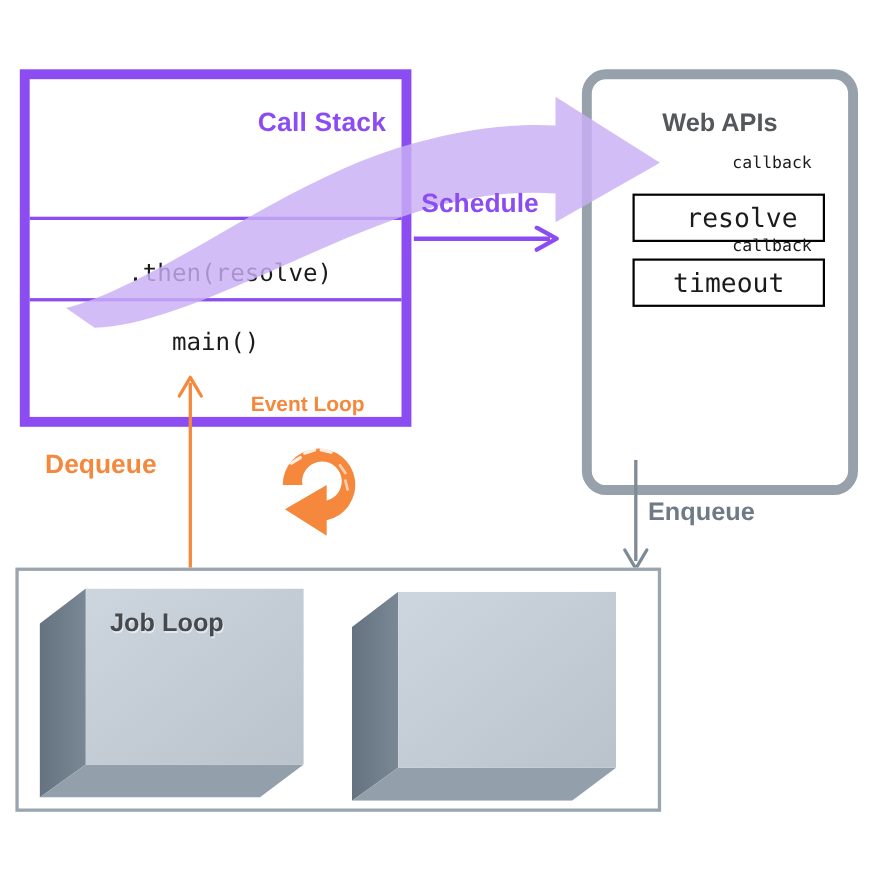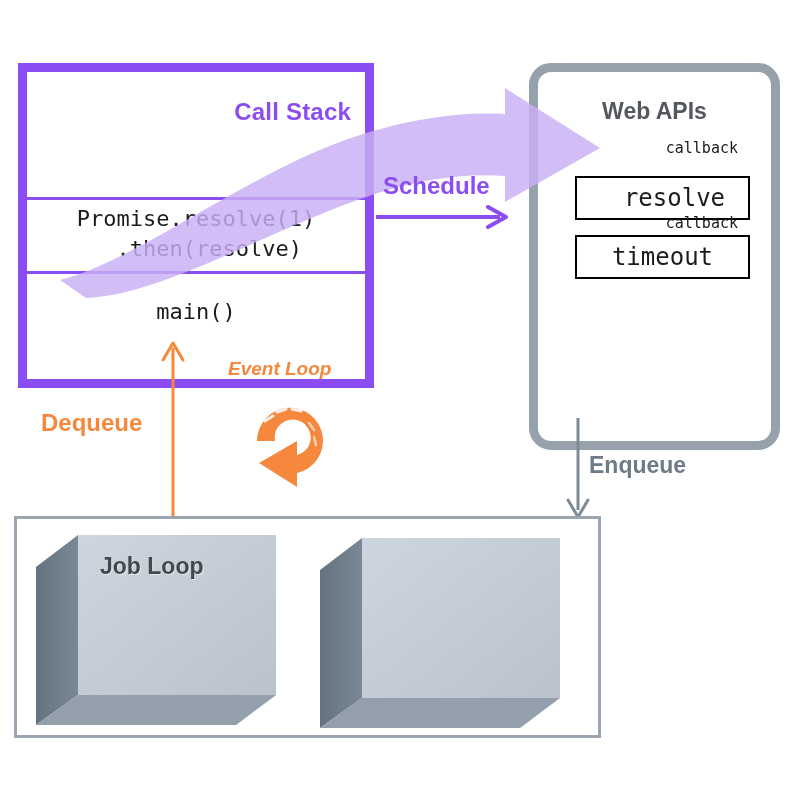--- a/index.html
+++ b/index.html
@@ -142,21 +142,20 @@
   }
   #dequeue-arrow { left: 158px; top: 340px; }
 
   
   #event-loop-label {
     left: 228px;
     top: 358px;
     font-size: 19px;
     font-weight: bold;
     color: #F5883C;
-    font-style: italic;
   }
   #event-loop-arrow { left: 235px; top: 385px; }
 
   
   #queue-container {
     left: 14px;
     top: 516px;
     width: 587px;
     height: 222px;
     border: 3px solid #9AA5AF;
@@ -179,21 +178,21 @@
 </style>
 </head>
 <body>
 
 <div id="canvas">
 
   <div class="abs" id="call-stack">
     <div id="call-stack-title">Call Stack</div>
     <div class="stack-divider" id="divider-1"></div>
     <div class="stack-divider" id="divider-2"></div>
-    <div class="stack-frame" id="frame-promise"><span>Promise.resolve(1)</span><br><span>  .then(resolve)</span></div>
+    <div class="stack-frame" id="frame-promise"><br><span>  .then(resolve)</span></div>
     <div class="stack-frame" id="frame-main">main()</div>
   </div>
 
   <div class="abs" id="web-apis">
     <div id="web-apis-title">Web APIs</div>
     <div class="callback-label" id="callback-label-1">callback</div>
     <div class="callback-box" id="callback-box-resolve">resolve</div>
     <div class="callback-label" id="callback-label-2">callback</div>
     <div class="callback-box" id="callback-box-timeout">timeout</div>
   </div>

